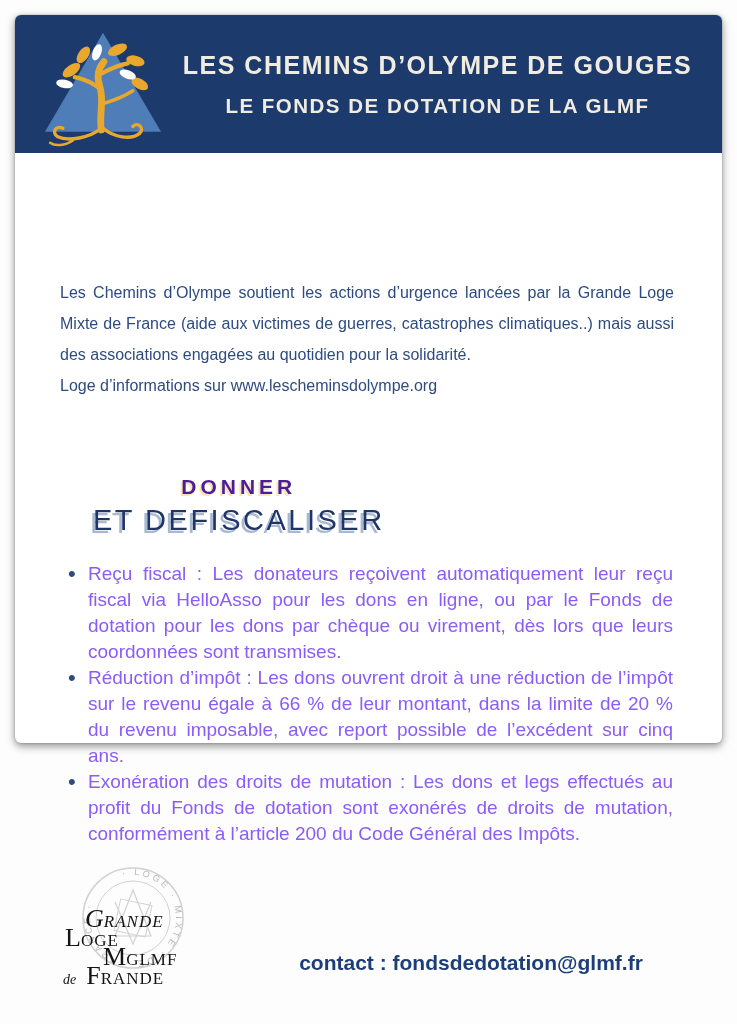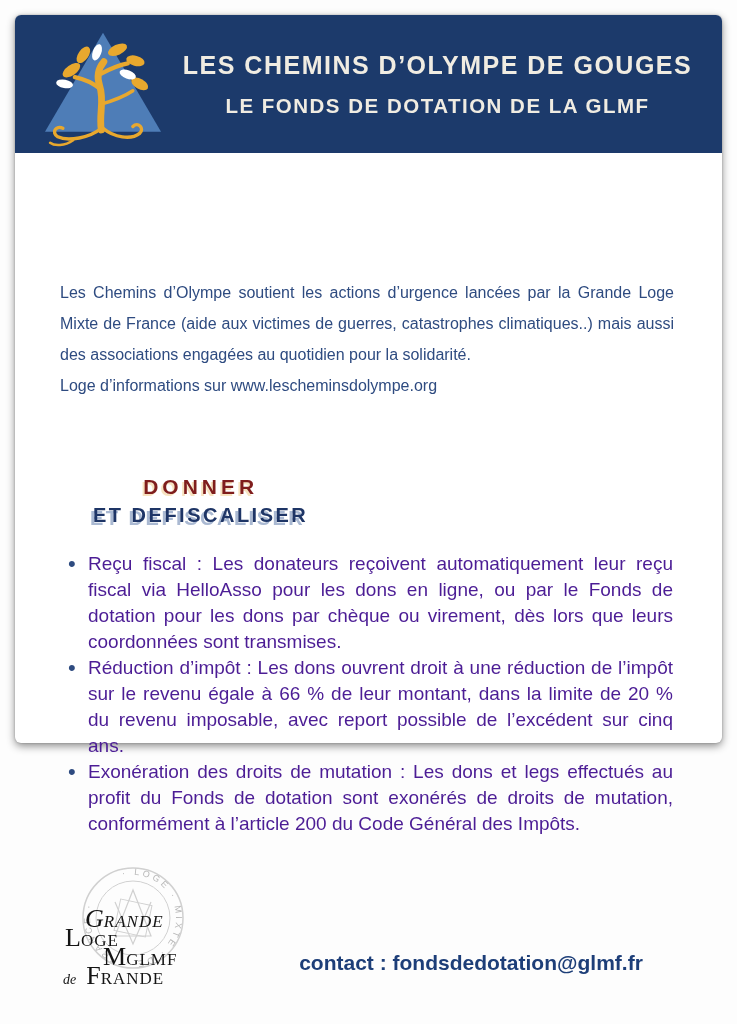--- a/index.html
+++ b/index.html
@@ -72,37 +72,37 @@
   .donate-heading {
     display: inline-block;
     margin-top: 74px;
     margin-left: 78px;
     text-align: center;
   }
   .heading-gold {
     font-size: 21px;
     font-weight: bold;
     letter-spacing: 4px;
-    color: #7f1d1d;
+    color: #4c1d95;
     text-shadow: -2px 2px 0 rgba(233,176,74,0.35);
   }
   .heading-navy {
-    font-size: 20px;
-    font-weight: bold;
+    font-size: 29px;
+    font-weight: normal;
     letter-spacing: 2.5px;
     color: #1e3566;
     text-shadow: -3px 3px 0 #aab9d2;
     margin-top: 5px;
   }
   
   .bullets {
     list-style: none;
     margin: 24px 49px 0 53px;
     padding: 0;
-    color: #4c1d95;
+    color: #8b5cf6;
     font-size: 19px;
     line-height: 26px;
   }
   .bullets li {
     position: relative;
     padding-left: 20px;
     text-align: justify;
     margin: 0;
   }
   .bullets li::before {

